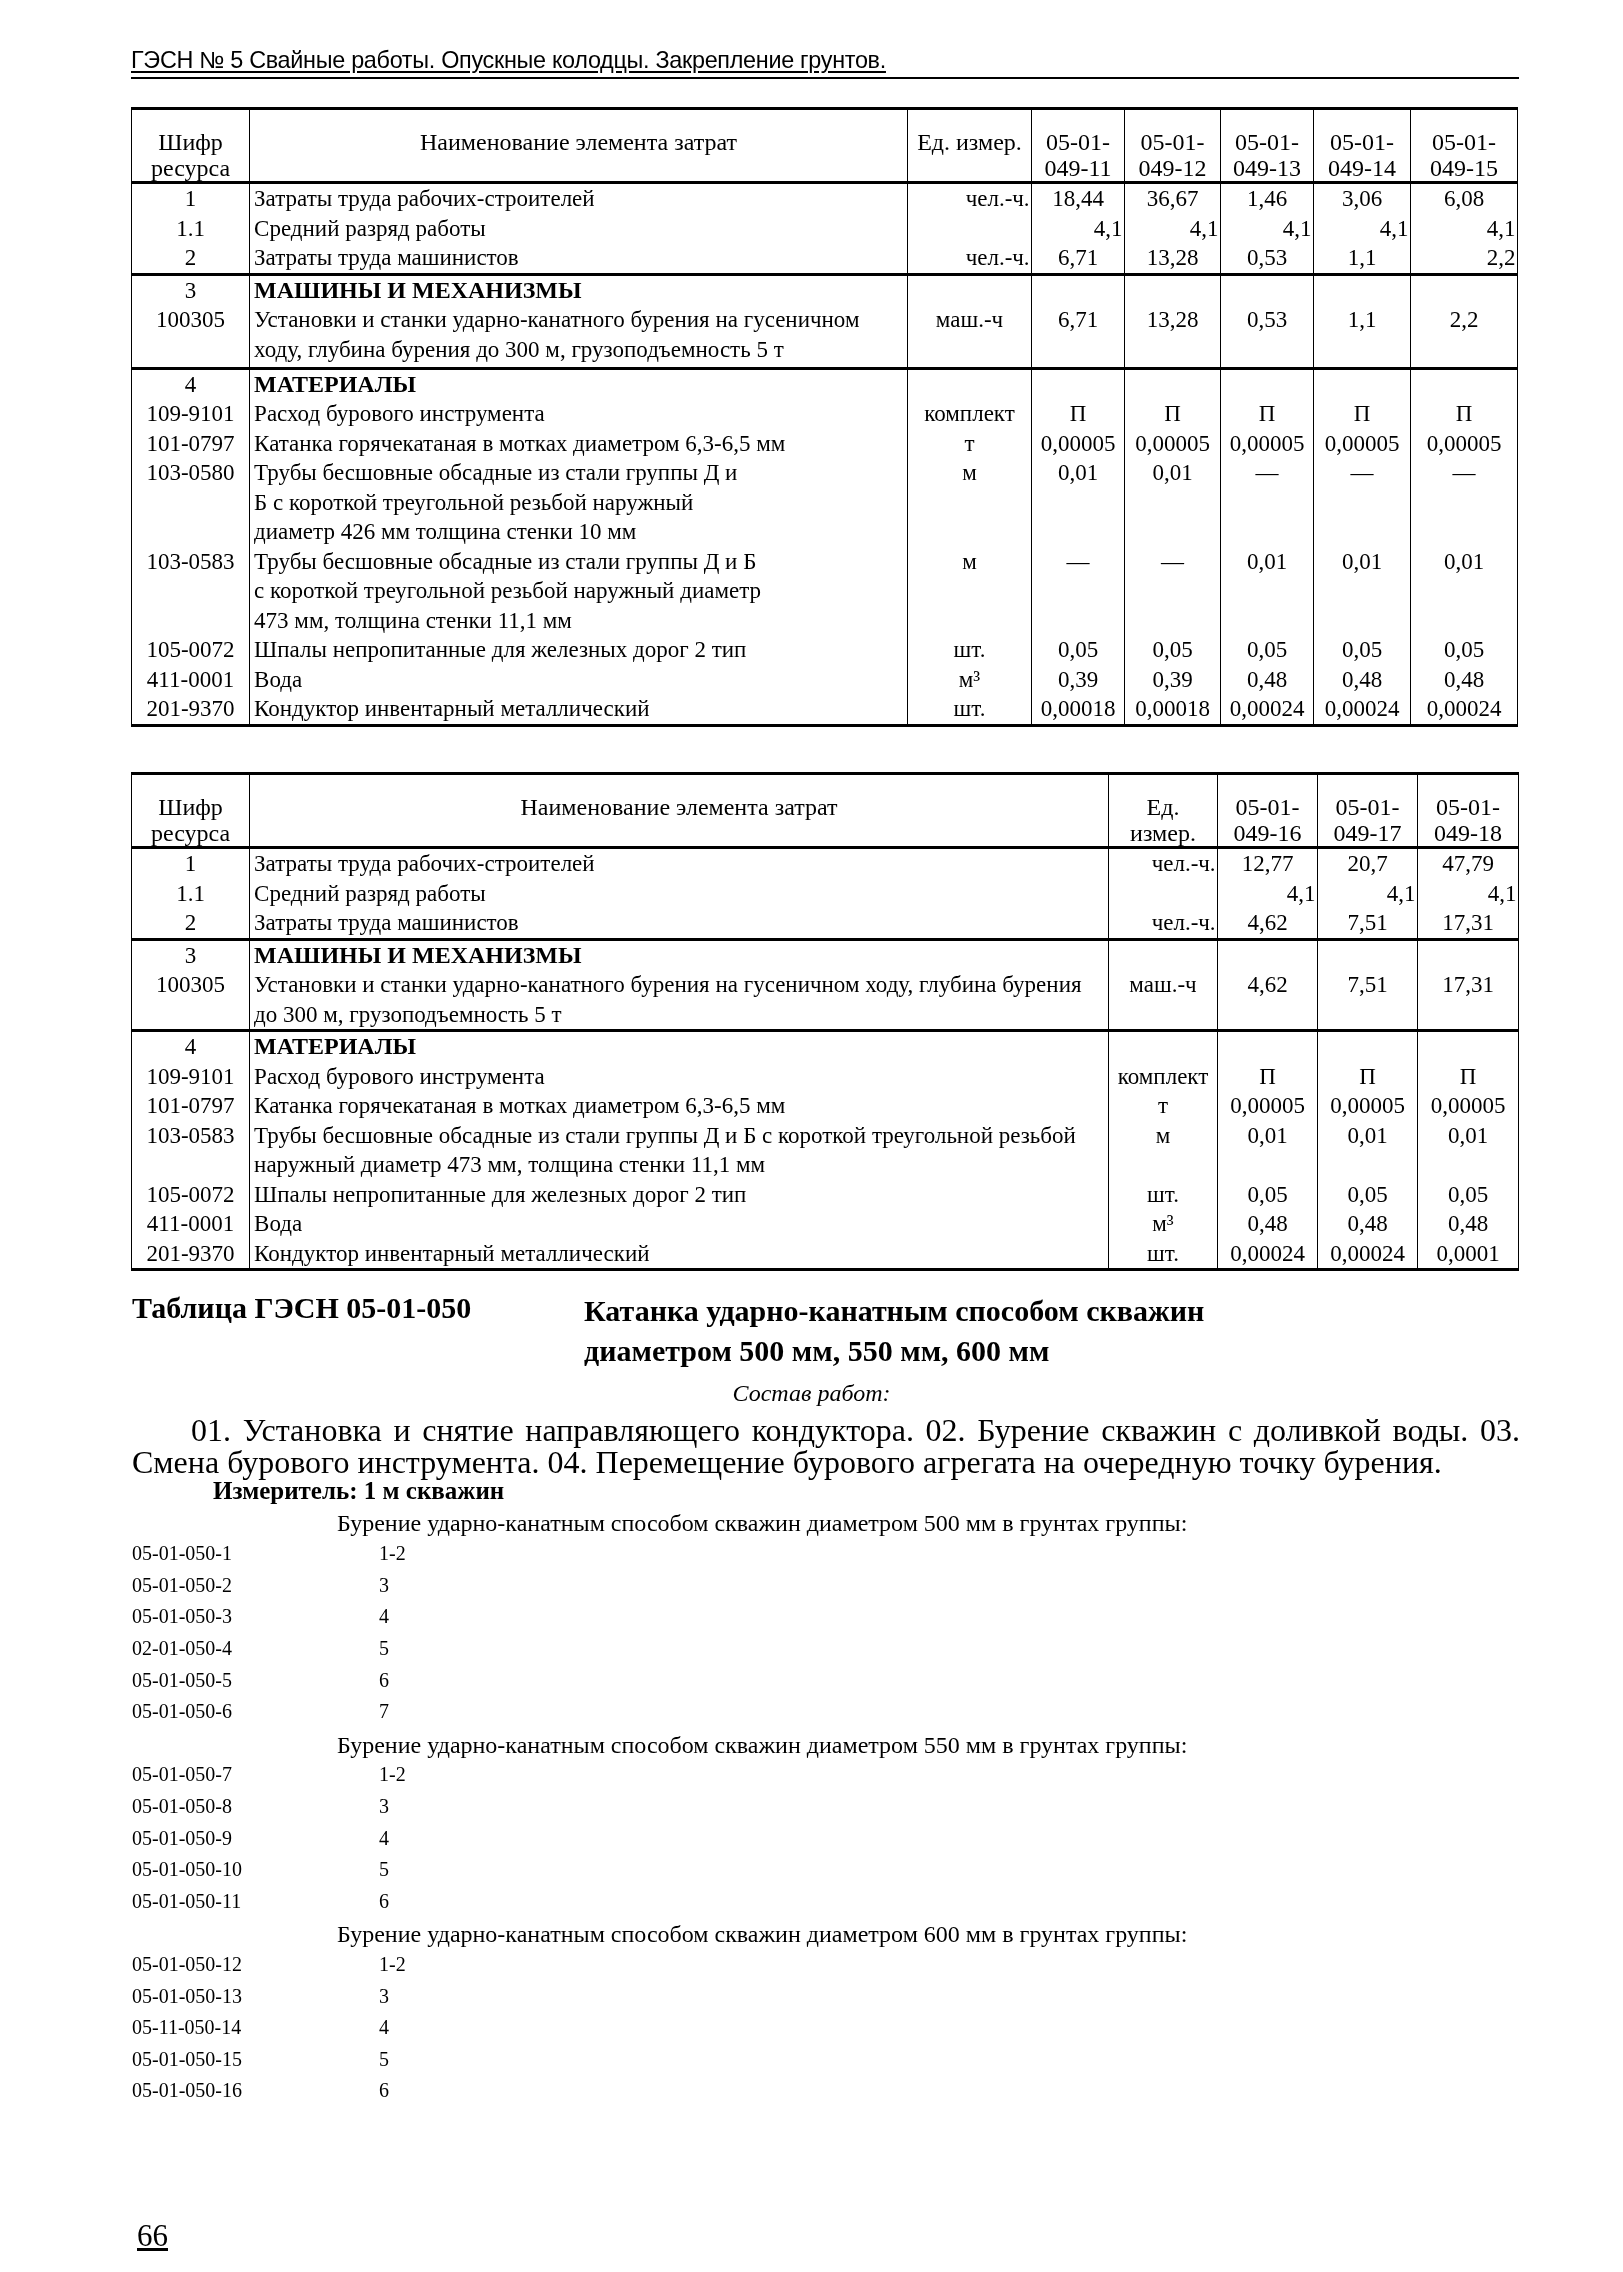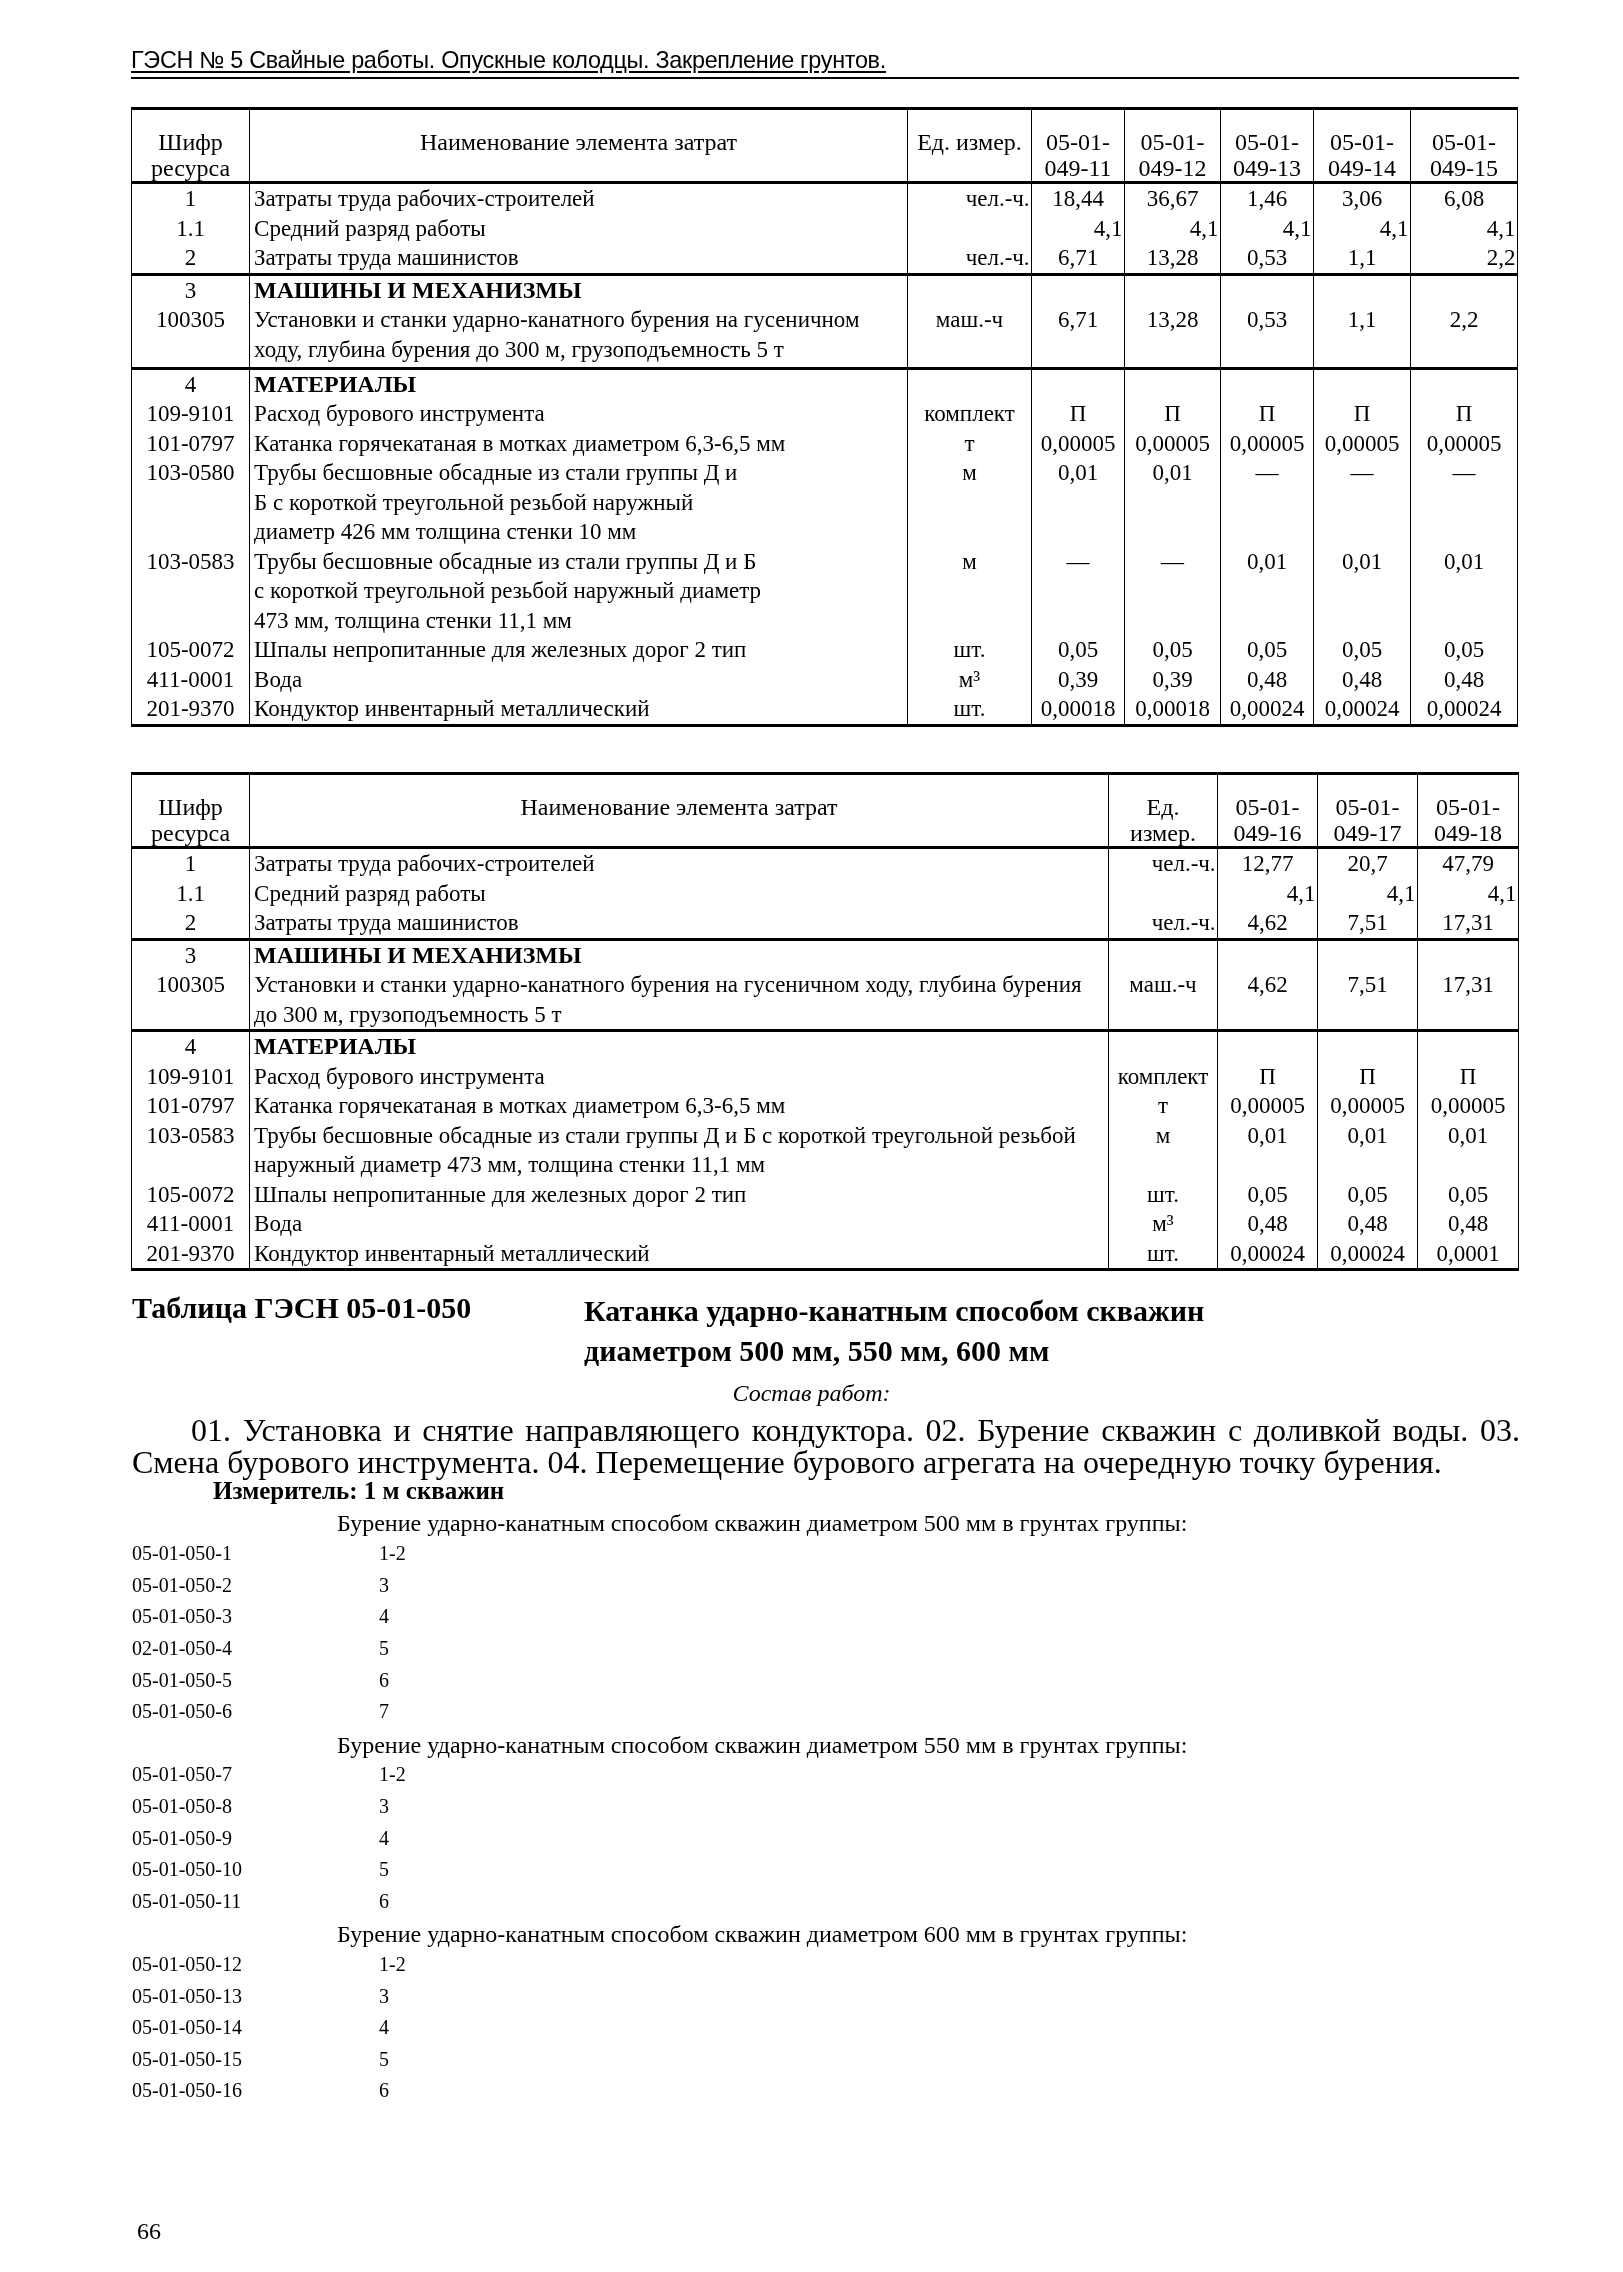--- a/index.html
+++ b/index.html
@@ -19,21 +19,21 @@
   #t1 { left: 131px; top: 107px; width: 1387px; }
   #t2 { left: 131px; top: 772px; width: 1387px; }
   .heading-left { position: absolute; left: 132px; top: 1291px; font-weight: bold; font-size: 30px; }
   .heading-right { position: absolute; left: 584px; top: 1291px; font-weight: bold; font-size: 30px; line-height: 40px; }
   .compos-title { position: absolute; left: 0; width: 1623px; top: 1380px; text-align: center; font-style: italic; font-size: 24px; }
   .compos-text { position: absolute; left: 132px; top: 1414px; width: 1388px; font-size: 32px; line-height: 32px; text-indent: 59px; text-align: justify; }
   .meter { position: absolute; left: 177px; top: 1477px; font-weight: bold; font-size: 25px; margin-left: 36px; }
   .grp-title { position: absolute; left: 337px; font-size: 24px; }
   .code-row { position: absolute; left: 132px; font-size: 20px; }
   .code-row .grp-val { position: absolute; left: 247px; white-space: nowrap; }
-  .page-number { position: absolute; left: 137px; top: 2218px; font-size: 24px; }
+  .page-number { position: absolute; left: 137px; top: 2218px; font-size: 31px; text-decoration: underline; }
 </style>
 </head>
 <body>
 
 <div class="running-header"><span>ГЭСН № 5 Свайные работы. Опускные колодцы. Закрепление грунтов.</span></div>
 
 <table class="norm" id="t1">
   <colgroup>
     <col style="width:118px">
       <col style="width:658px">
@@ -333,18 +333,18 @@
 <div class="grp-title" style="top:1732px">Бурение ударно-канатным способом скважин диаметром 550 мм в грунтах группы:</div>
 <div class="code-row" style="top:1763px"><span>05-01-050-7</span><span class="grp-val">1-2</span></div>
 <div class="code-row" style="top:1795px"><span>05-01-050-8</span><span class="grp-val">3</span></div>
 <div class="code-row" style="top:1827px"><span>05-01-050-9</span><span class="grp-val">4</span></div>
 <div class="code-row" style="top:1858px"><span>05-01-050-10</span><span class="grp-val">5</span></div>
 <div class="code-row" style="top:1890px"><span>05-01-050-11</span><span class="grp-val">6</span></div>
 
 <div class="grp-title" style="top:1921px">Бурение ударно-канатным способом скважин диаметром 600 мм в грунтах группы:</div>
 <div class="code-row" style="top:1953px"><span>05-01-050-12</span><span class="grp-val">1-2</span></div>
 <div class="code-row" style="top:1985px"><span>05-01-050-13</span><span class="grp-val">3</span></div>
-<div class="code-row" style="top:2016px"><span>05-01-050-14</span><span class="grp-val">4</span></div>
+<div class="code-row" style="top:2016px"><span>05-11-050-14</span><span class="grp-val">4</span></div>
 <div class="code-row" style="top:2048px"><span>05-01-050-15</span><span class="grp-val">5</span></div>
 <div class="code-row" style="top:2079px"><span>05-01-050-16</span><span class="grp-val">6</span></div>
 
 <div class="page-number">66</div>
 
 
 </body></html>

